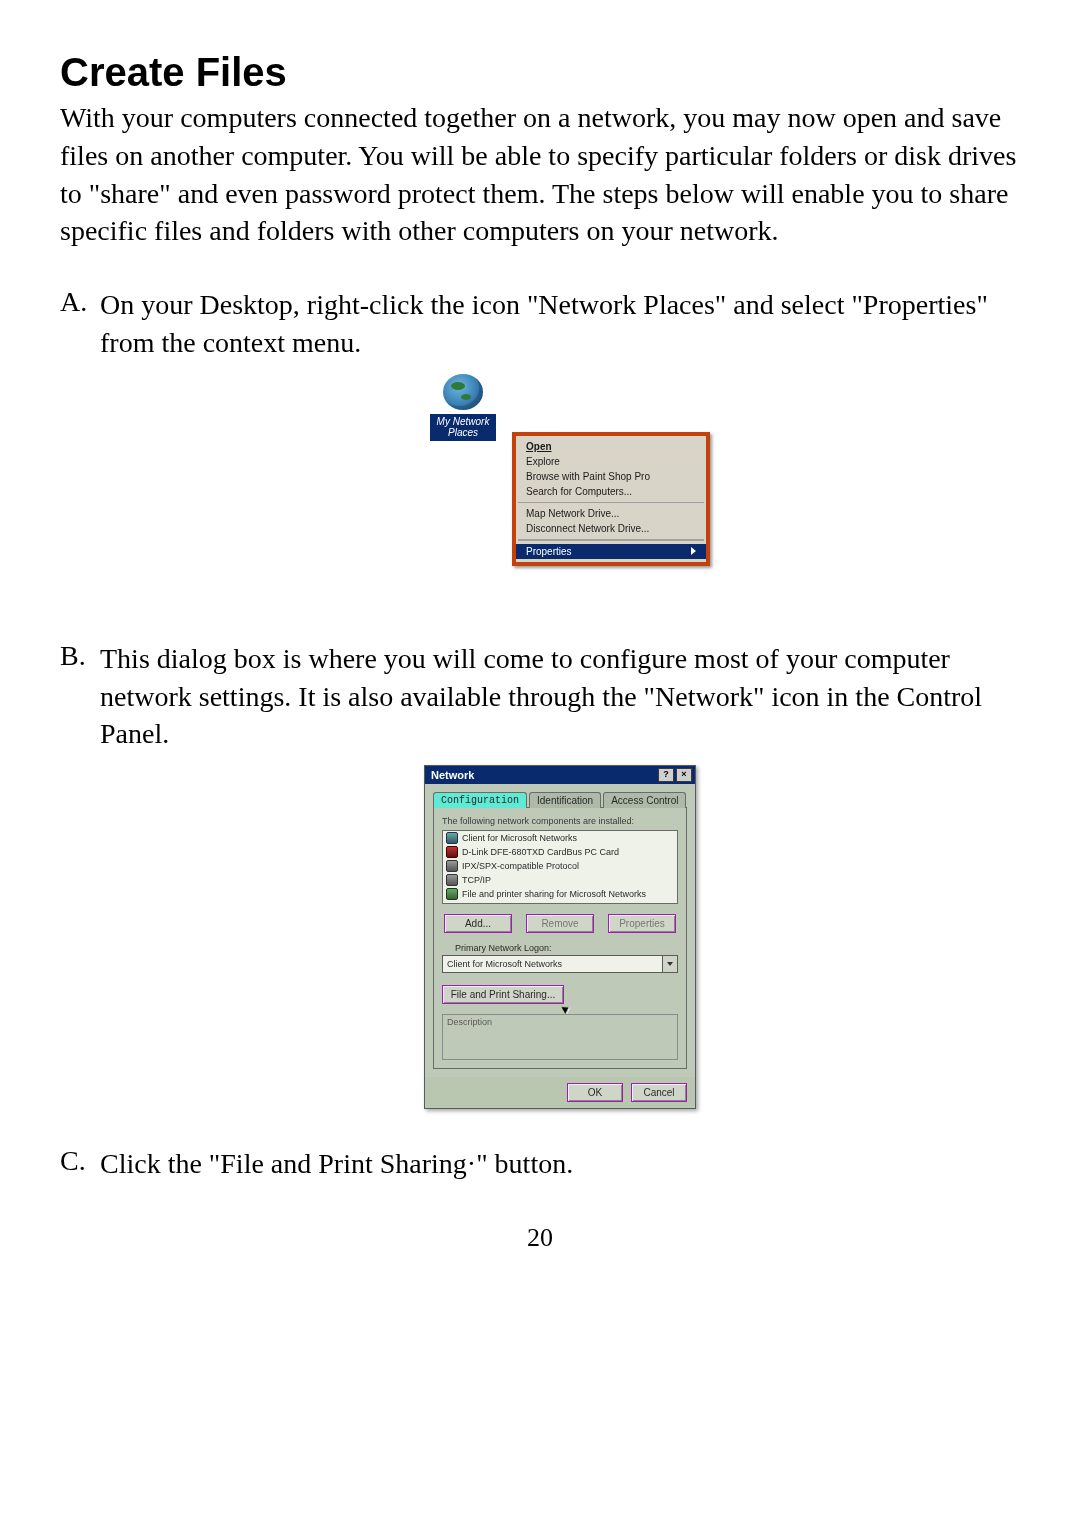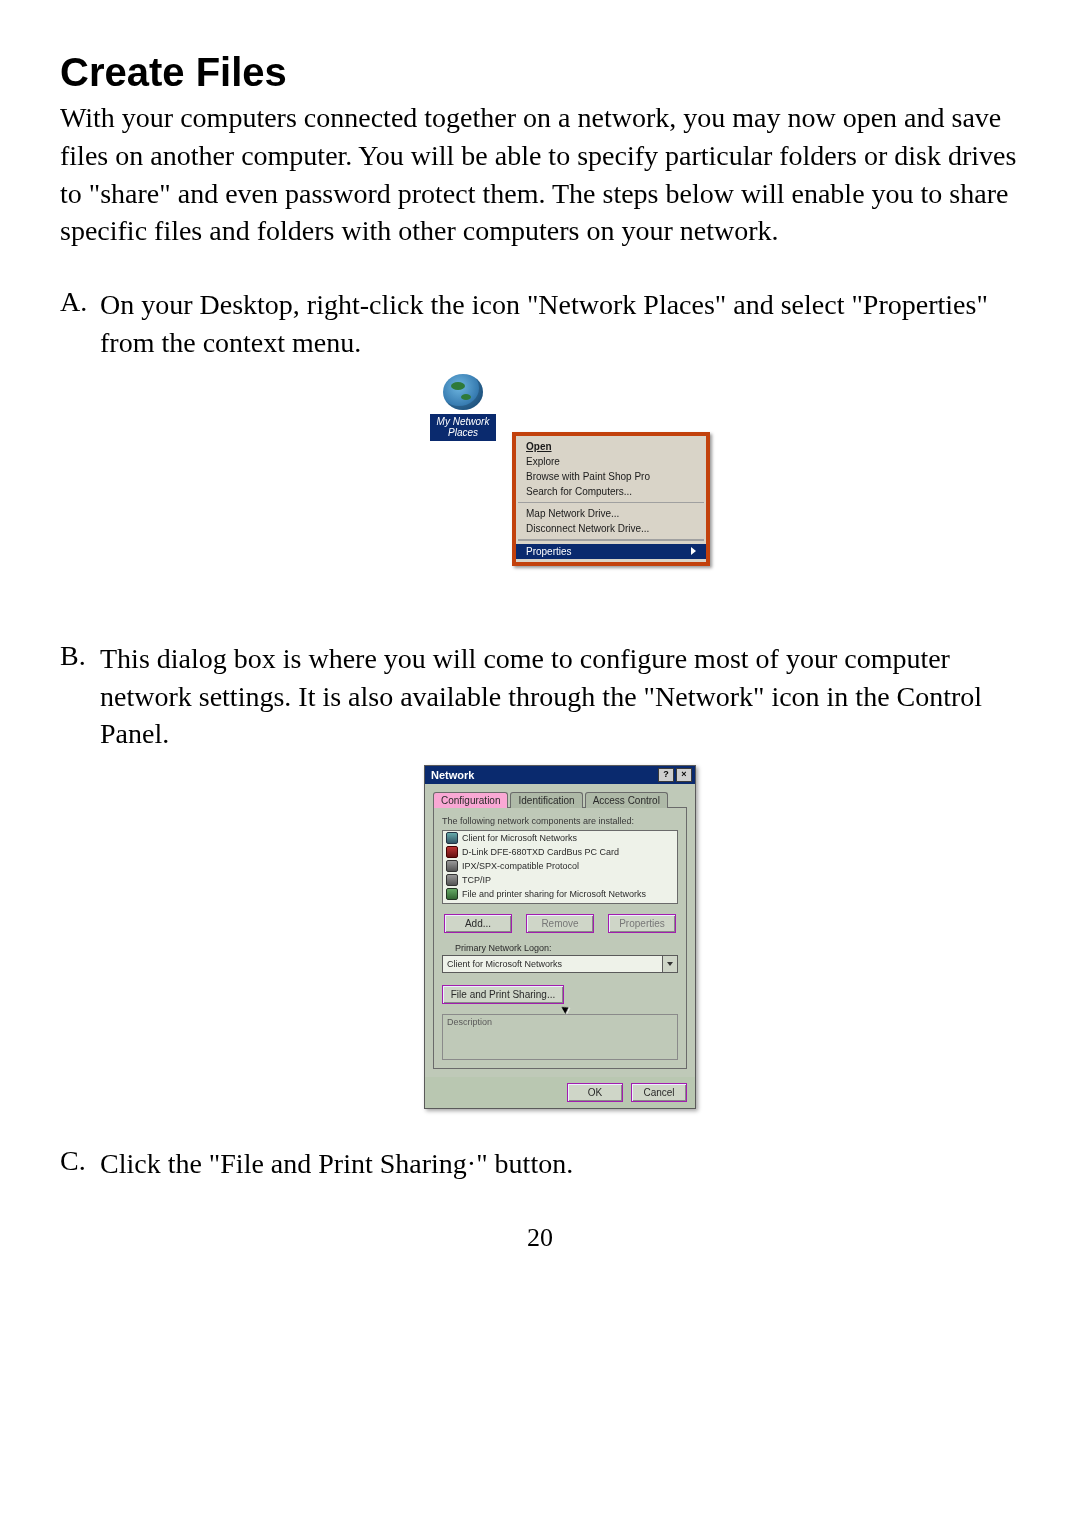--- a/index.html
+++ b/index.html
@@ -165,23 +165,24 @@
   }
   .tab {
     border: 1px solid #6a6a6a;
     border-bottom: none;
     padding: 2px 7px;
     background: #aeb9a7;
     font-size: 10px;
     border-radius: 3px 3px 0 0;
   }
   .tab.active {
-    background: #f9a8d4;
+    background: #5eead4;
     position: relative;
     z-index: 2;
+    font-family: Liberation Mono, monospace;
   }
   .tab-pane {
     border: 1px solid #6a6a6a;
     padding: 8px;
     background: #bfc9b8;
   }
   .hint {
     font-size: 9px;
     color: #3a3a3a;
     margin-bottom: 4px;

